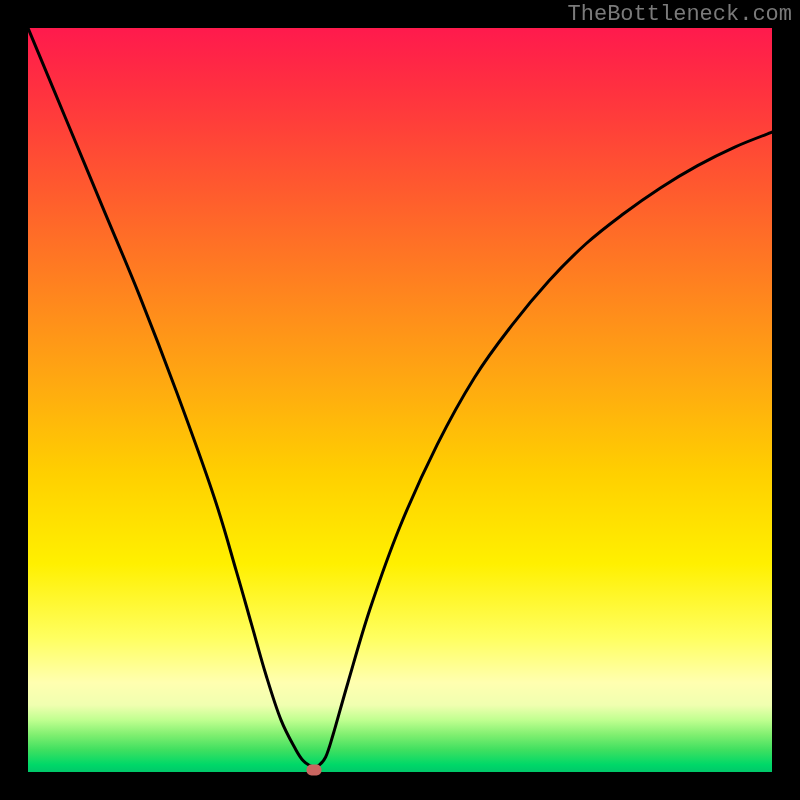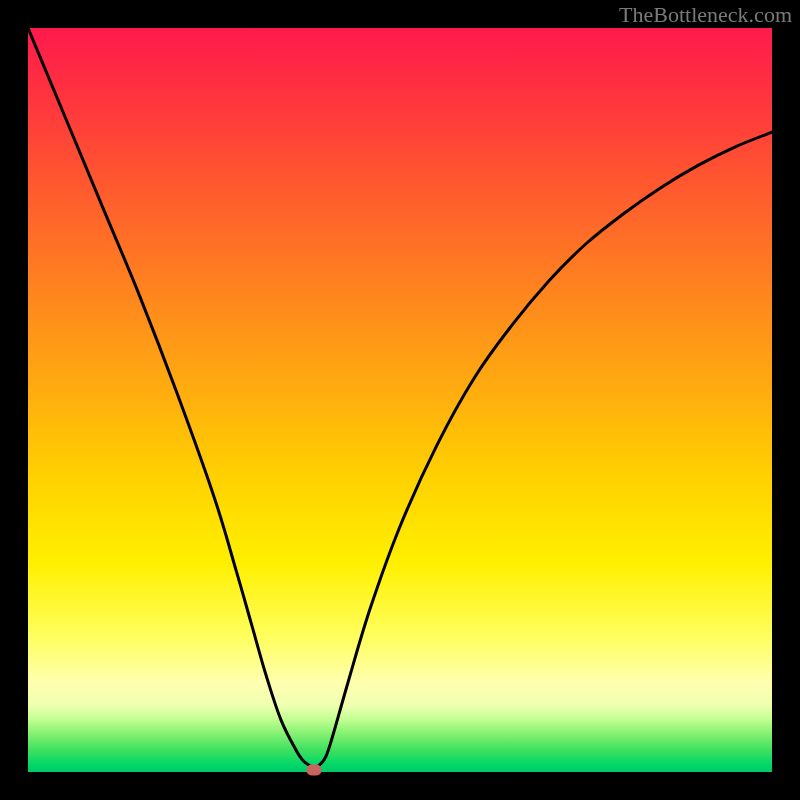--- a/index.html
+++ b/index.html
@@ -10,21 +10,21 @@
   .chart-container {
     position: relative;
     width: 800px;
     height: 800px;
     background: #000;
   }
   .watermark {
     position: absolute;
     top: 2px;
     right: 8px;
-    font-family: Liberation Serif, serif;
+    font-family: Liberation Mono, monospace;
     font-size: 22px;
     color: #7a7a7a;
     z-index: 10;
   }
   .plot-area {
     position: absolute;
     left: 28px;
     top: 28px;
     width: 744px;
     height: 744px;

